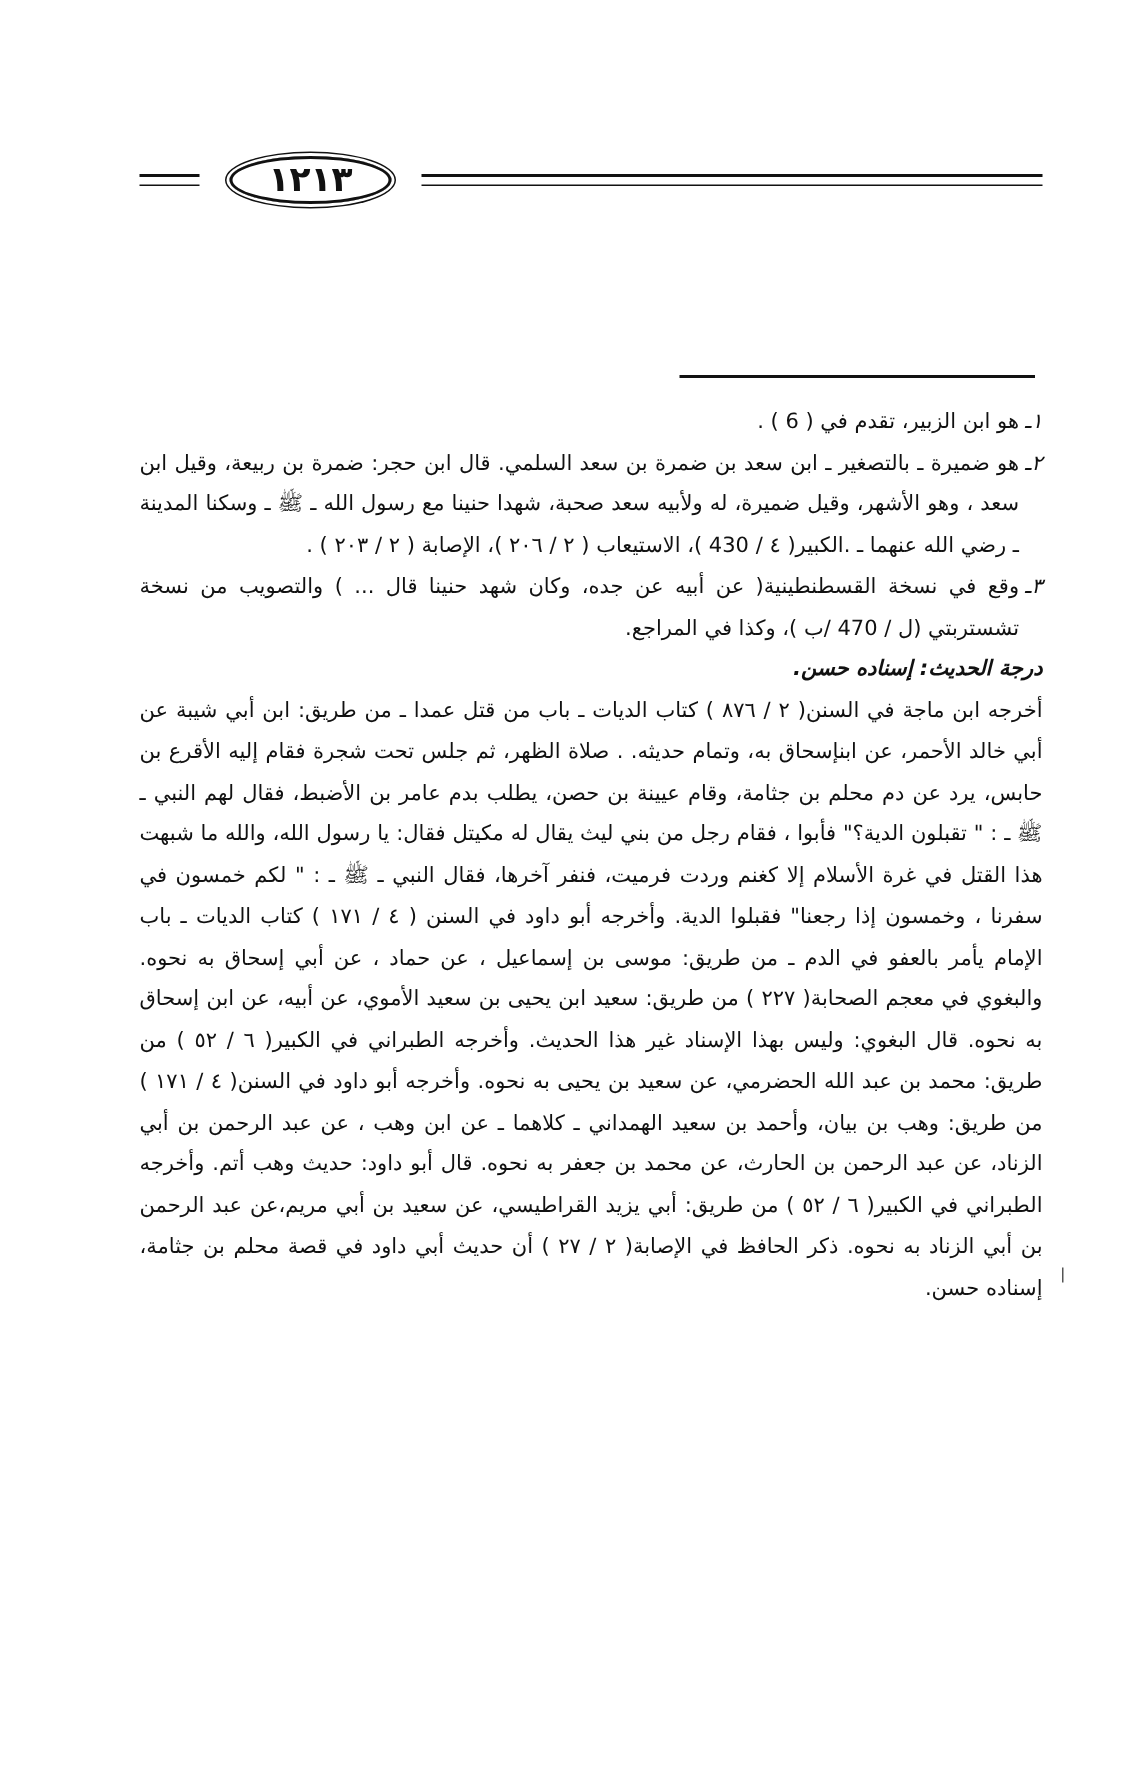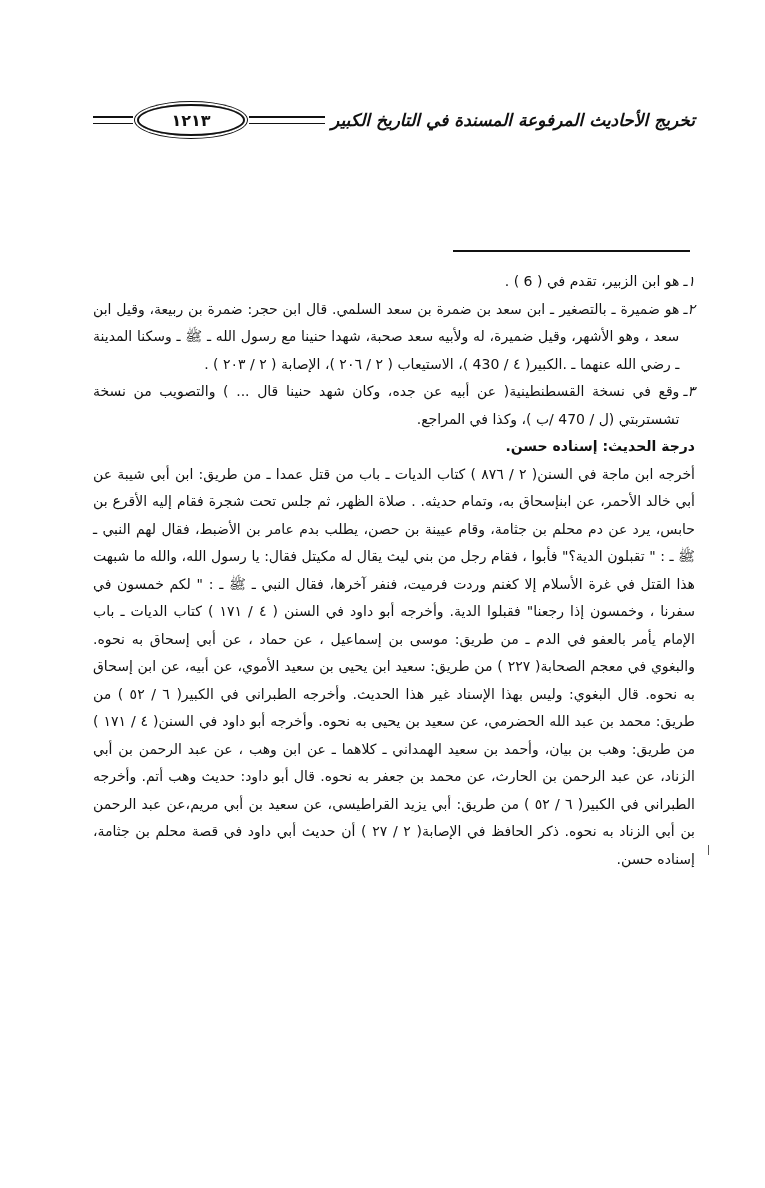--- a/index.html
+++ b/index.html
@@ -17,22 +17,22 @@
     .header-title {
       font-family: "DejaVu Sans", sans-serif; font-weight: bold; font-style: italic;
       font-size: 17px; white-space: nowrap; padding-left: 6px;
     }
     .rule-double { flex: 1; height: 5px; border-top: 2px solid #111; border-bottom: 1px solid #111; }
     .rule-double.short { flex: 0 0 40px; }
     .page-oval {
       width: 104px; height: 28px; border: 2px solid #111; border-radius: 50%;
       box-shadow: 0 0 0 2px #fff, 0 0 0 3px #111;
       display: flex; align-items: center; justify-content: center;
-      font-family: "DejaVu Sans", sans-serif; font-weight: bold; font-size: 16px;
-      margin: 0 4px; letter-spacing: 1px;
+      font-family: "DejaVu Sans", sans-serif; font-weight: bold; font-size: 23px;
+      margin: 0 20px; letter-spacing: 1px;
     }
 
     
     .main {
       position: absolute; left: 93px; top: 148px; width: 602px;
       font-family: "DejaVu Sans", sans-serif; font-size: 21px; line-height: 42px;
       text-align: justify;
     }
     .main sup, .fn sup { font-size: 11px; line-height: 0; }
 
@@ -44,32 +44,31 @@
     
     .footnotes {
       position: absolute; left: 93px; top: 268px; width: 602px;
       font-family: "DejaVu Sans", sans-serif; font-size: 14px; line-height: 27.5px;
       text-align: justify;
     }
     .fn { margin: 0; }
     .fn-item { display: flex; }
     .fn-num { flex: 0 0 auto; padding-left: 4px; font-style: italic; }
     .fn-body { flex: 1; }
-    .grade { font-weight: bold; }
+    .grade { font-weight: bold; font-style: italic; }
     .margin-tick {
       position: absolute; left: 708px; top: 845px; width: 1px; height: 10px; background: #555;
     }
   </style>
 </head>
 <body>
 
 <div class="page">
 
   <div class="header">
-    <span class="header-title">تخريج الأحاديث المرفوعة المسندة في التاريخ الكبير</span>
     <span class="rule-double"></span>
     <span class="page-oval">١٢١٣</span>
     <span class="rule-double short"></span>
   </div>
 
 
   <div class="fn-separator"></div>
 
   <div class="footnotes">
 

